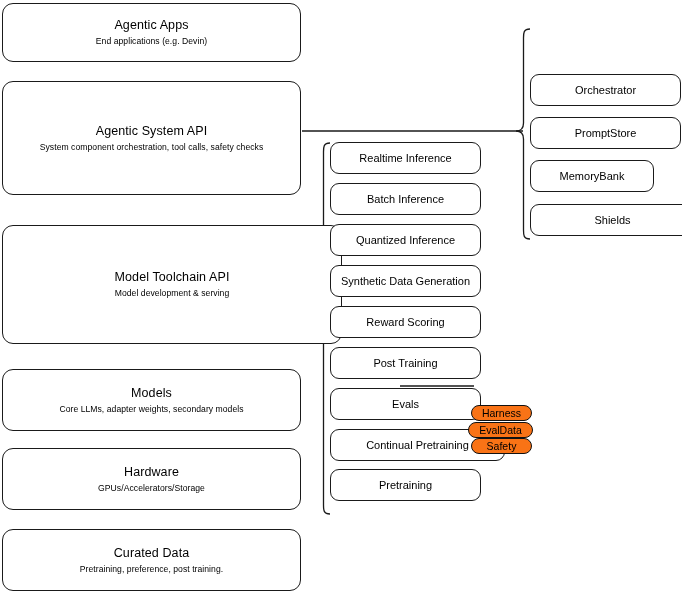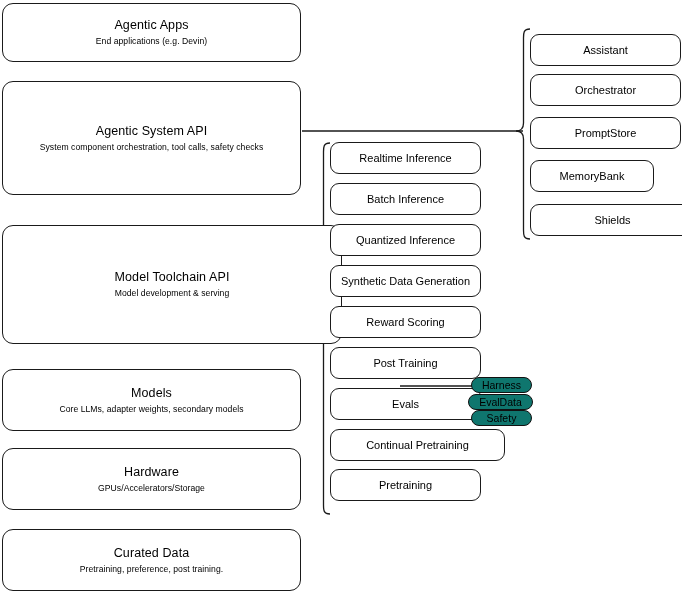--- a/index.html
+++ b/index.html
@@ -12,22 +12,22 @@
        align-items:center;justify-content:center;text-align:center;}
 
   .layer .title{font-size:12.5px;line-height:15px;letter-spacing:.1px;}
   .layer .sub{font-size:8.6px;line-height:11px;margin-top:3px;letter-spacing:.05px;}
 
   .chip{position:absolute;box-sizing:border-box;border:1.3px solid #1a1a1a;
         background:#fff;border-radius:9px;display:flex;align-items:center;
         justify-content:center;font-size:11px;height:32px;text-align:center;}
 
   .pill{position:absolute;box-sizing:border-box;border:1.4px solid #111;
-        background:#0f766e;border-radius:999px;display:flex;align-items:center;
-        justify-content:center;font-size:10.5px;height:16px;z-index:6;}
+        background:#f97316;border-radius:999px;display:flex;align-items:center;
+        justify-content:center;font-size:10.5px;height:16px;z-index:6;margin-top:28px;}
 
   svg.lines{position:absolute;left:0;top:0;width:682px;height:591px;
             pointer-events:none;overflow:visible;}
   svg.lines path,svg.lines line{fill:none;stroke:#1a1a1a;stroke-width:1.3px;}
 </style>
 </head>
 <body>
 
 <div id="canvas">
 
@@ -93,19 +93,18 @@
   <div class="chip" style="left:330px;top:306px;width:151px;">Reward Scoring</div>
   <div class="chip" style="left:330px;top:347px;width:151px;">Post Training</div>
   <div class="chip" style="left:330px;top:388px;width:151px;">Evals</div>
   <div class="chip" style="left:330px;top:429px;width:175px;">Continual Pretraining</div>
   <div class="chip" style="left:330px;top:469px;width:151px;">Pretraining</div>
 
   <div class="pill" style="left:471px;top:377px;width:61px;">Harness</div>
   <div class="pill" style="left:468px;top:394px;width:65px;">EvalData</div>
   <div class="pill" style="left:471px;top:410px;width:61px;">Safety</div>
 
-  <div class="chip" style="left:530px;top:34px;width:151px;">Assistant</div>
   <div class="chip" style="left:530px;top:74px;width:151px;">Orchestrator</div>
   <div class="chip" style="left:530px;top:117px;width:151px;">PromptStore</div>
   <div class="chip" style="left:530px;top:160px;width:124px;">MemoryBank</div>
   <div class="chip" style="left:530px;top:204px;width:165px;">Shields</div>
 
 </div>
 
 </body></html>

